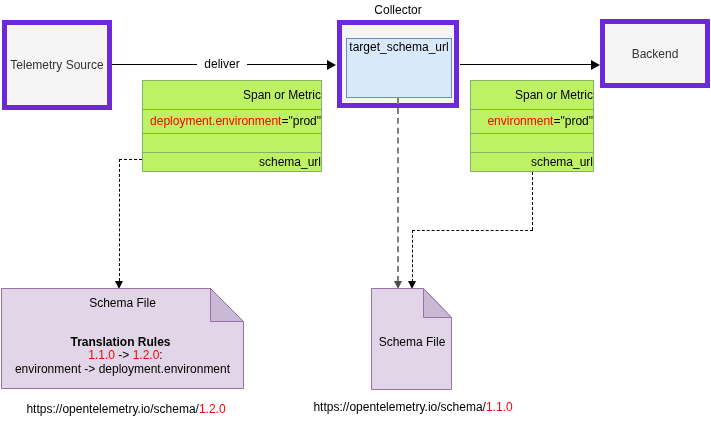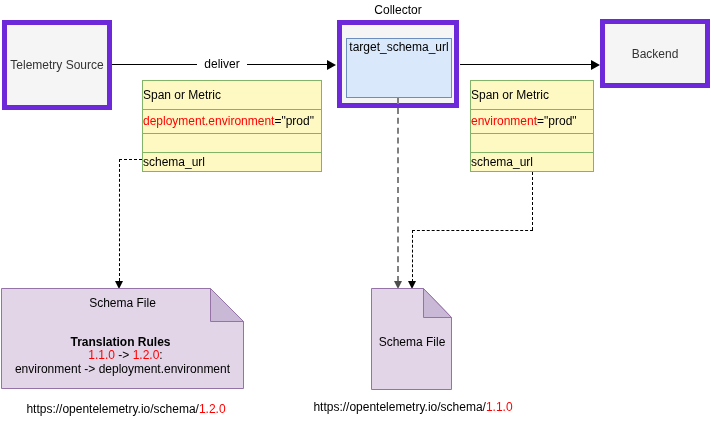--- a/index.html
+++ b/index.html
@@ -25,22 +25,22 @@
     background:#dae8fc; border:1px solid #6c8ebf; box-sizing:border-box;
     text-align:center; color:#000000;
   }
   #processor-title {
     height:40px; display:flex; align-items:center; justify-content:center;
     line-height:1.15; border-bottom:1px solid #6c8ebf; padding:0 1px;
   }
   #processor-field { height:17px; line-height:17px; }
   
   .record {
-    position:absolute; background:#fef9c3; border:1px solid #82b366;
-    box-sizing:border-box; text-align:left; color:#000000;
+    position:absolute; background:#bef264; border:1px solid #82b366;
+    box-sizing:border-box; text-align:right; color:#000000;
   }
   #record-left  { left:142px; top:80px; width:180px; height:92px; }
   #record-right { left:470px; top:80px; width:124px; height:92px; }
   .record .hdr   { height:28px; line-height:28px; }
   .record .attr  { height:23px; line-height:23px; border-top:1px solid #82b366; white-space:nowrap; }
   .record .blank { height:18px; border-top:1px solid #82b366; }
   .record .field { height:19px; line-height:19px; border-top:1px solid #82b366; }
   .red { color:#ff0000; }
   
   .hline { position:absolute; height:0; border-top:1px solid #000000; }

